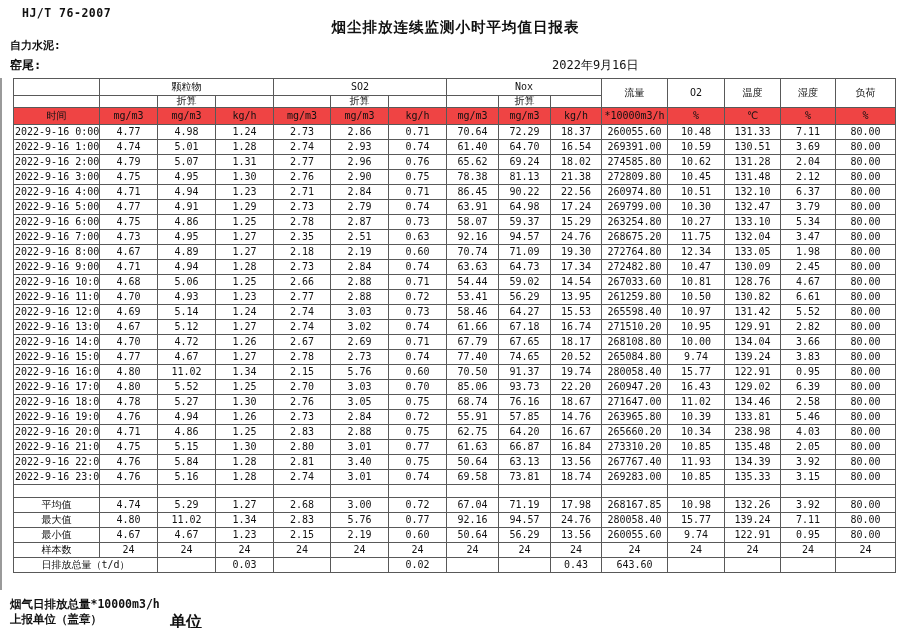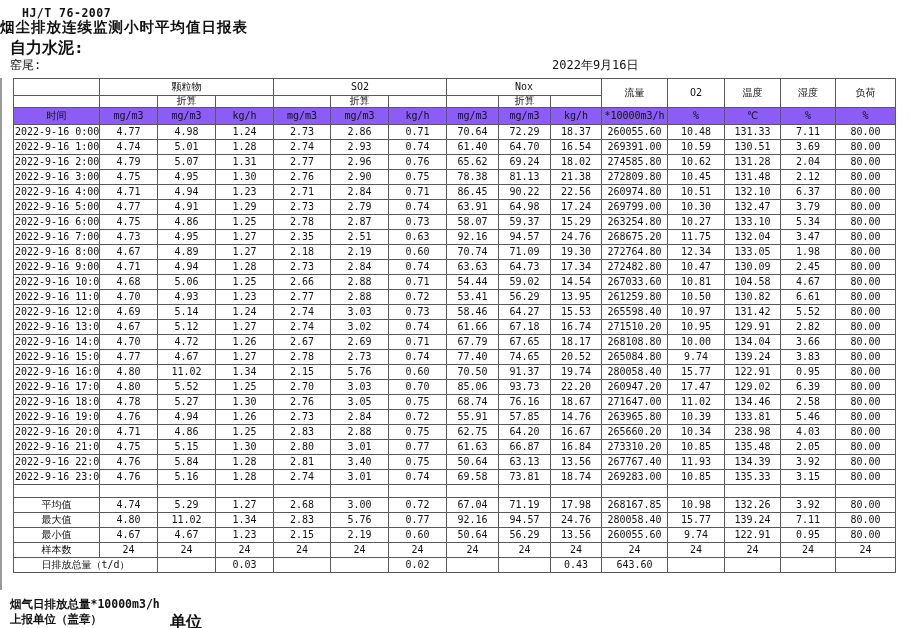--- a/index.html
+++ b/index.html
@@ -1,32 +1,32 @@
 <!DOCTYPE html>
 <html><head>
 <meta charset="utf-8">
 <style>
   * { margin:0; padding:0; box-sizing:border-box; }
   html,body { width:911px; height:628px; background:#ffffff; overflow:hidden; position:relative;
     font-family:"DejaVu Sans Mono","DejaVu Sans","Liberation Sans",sans-serif; color:#111; }
   .abs { position:absolute; }
   #standard { left:22px; top:6px; font-size:11.5px; font-weight:bold; letter-spacing:0.5px; }
-  #title { left:0; right:0; top:18px; text-align:left; font-size:14.5px; font-weight:bold; letter-spacing:1px; }
-  #company { left:10px; top:38px; font-size:16px; font-weight:bold; }
-  #kiln { left:10px; top:57px; font-size:12px; font-weight:normal; }
+  #title { left:0; right:0; top:18px; text-align:center; font-size:14.5px; font-weight:bold; letter-spacing:1px; }
+  #company { left:10px; top:38px; font-size:11px; font-weight:bold; }
+  #kiln { left:10px; top:57px; font-size:12px; font-weight:bold; }
   #date { left:552px; top:57px; font-size:12px; }
   #edge-line { left:0; top:78px; width:2px; height:512px; background:#9a9a9a; }
 
   table#report { position:absolute; left:13px; top:78px; width:862px; border-collapse:collapse; table-layout:fixed; }
   #report td { border:1px solid #595959; text-align:center; vertical-align:middle;
     font-size:10px; line-height:1.05; white-space:nowrap; overflow:hidden; padding:0 1px; }
   #report { border:1.5px solid #3a3a3a; }
   tr.h1 td { height:17px; font-size:11px; }
   tr.h2 td { height:12px; font-size:10.5px; }
-  tr.h3 td { height:17px; font-size:10.5px; background:#8b5cf6; }
+  tr.h3 td { height:17px; font-size:10.5px; background:#ef4444; }
   tr.data-row td { height:15px; }
   tr.blank-row td { height:13px; }
   tr.summary-row td { height:15px; }
   tr.total-row td { height:15px; border-bottom:2px solid #222; }
   td.left { text-align:left; padding-left:3px; }
 
   #footnote1 { left:10px; top:597px; font-size:11.5px; font-weight:bold; }
   #footnote2 { left:10px; top:612px; font-size:11.5px; font-weight:bold;font-family:Liberation Mono, monospace; }
   #footnote3 { left:170px; top:612px; font-size:16px; font-weight:bold; }
 </style>
@@ -277,21 +277,21 @@
         <td>5.06</td>
         <td>1.25</td>
         <td>2.66</td>
         <td>2.88</td>
         <td>0.71</td>
         <td>54.44</td>
         <td>59.02</td>
         <td>14.54</td>
         <td>267033.60</td>
         <td>10.81</td>
-        <td>104.58</td>
+        <td>128.76</td>
         <td>4.67</td>
         <td>80.00</td>
       </tr>
       <tr class="data-row">
         <td>2022-9-16 11:00</td>
         <td>4.70</td>
         <td>4.93</td>
         <td>1.23</td>
         <td>2.77</td>
         <td>2.88</td>
@@ -395,21 +395,21 @@
         <td>4.80</td>
         <td>5.52</td>
         <td>1.25</td>
         <td>2.70</td>
         <td>3.03</td>
         <td>0.70</td>
         <td>85.06</td>
         <td>93.73</td>
         <td>22.20</td>
         <td>260947.20</td>
-        <td>17.47</td>
+        <td>16.43</td>
         <td>129.02</td>
         <td>6.39</td>
         <td>80.00</td>
       </tr>
       <tr class="data-row">
         <td>2022-9-16 18:00</td>
         <td>4.78</td>
         <td>5.27</td>
         <td>1.30</td>
         <td>2.76</td>

